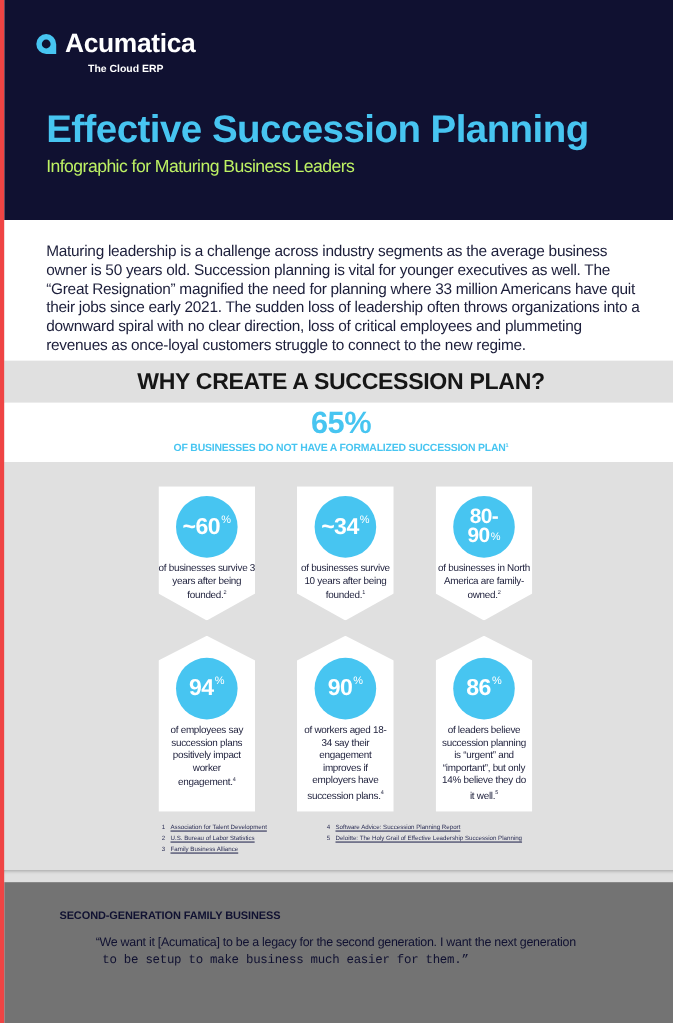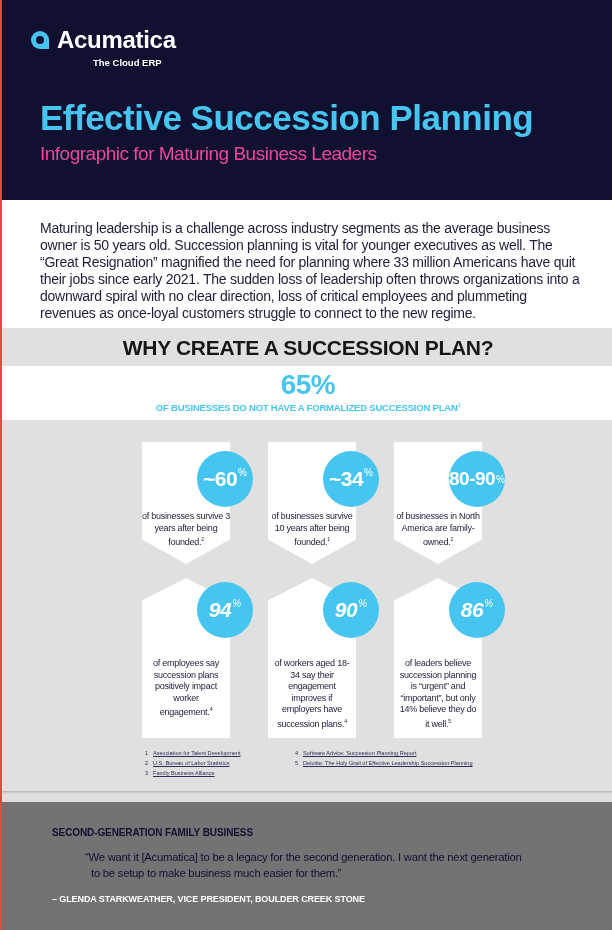--- a/index.html
+++ b/index.html
@@ -1,29 +1,29 @@
 <!DOCTYPE html>
 <html><head>
 <meta charset="utf-8">
 <style>
   * { box-sizing: border-box; margin: 0; padding: 0; }
   html, body { width: 612px; height: 930px; overflow: hidden; background: #e0e0e0; }
   body { font-family: "Liberation Sans", "DejaVu Sans", sans-serif; position: relative; }
 
-  .page { position: absolute; left: 0; top: 0; width: 612px; height: 930px; background: #e0e0e0; border-left: 2px solid #ef4444; }
+  .page { position: absolute; left: 0; top: 0; width: 612px; height: 930px; background: #e0e0e0; border-left: 4px solid #ef4444; }
 
   
   .hero { position: absolute; left: 0; top: 0; width: 612px; height: 200px; background: #101131; }
   .logo { position: absolute; left: 28px; top: 28px; display: flex; align-items: center; }
   .logo-mark { width: 20px; height: 20px; position: relative; }
   .logo-mark svg { display: block; }
   .logo-word { color: #ffffff; font-size: 24px; font-weight: 700; margin-left: 7px; letter-spacing: -0.3px; line-height: 24px; }
-  .logo-tag { position: absolute; left: 91px; top: 57px; color: #ffffff; font-size: 9.5px; font-weight: 700; }
+  .logo-tag { position: absolute; left: 76px; top: 57px; color: #ffffff; font-size: 9.5px; font-weight: 700; }
   .hero-title { position: absolute; left: 38px; top: 98px; color: #47c5f1; font-size: 35px; font-weight: 700; letter-spacing: -0.5px; white-space: nowrap; }
-  .hero-sub { position: absolute; left: 38px; top: 143px; color: #ec4899; font-size: 19px; font-weight: 400; letter-spacing: -0.5px; white-space: nowrap; }
+  .hero-sub { position: absolute; left: 38px; top: 143px; color: #bef264; font-size: 16px; font-weight: 400; letter-spacing: -0.5px; white-space: nowrap; }
 
   
   .intro { position: absolute; left: 0; top: 200px; width: 612px; height: 128px; background: #ffffff; }
   .intro p { position: absolute; left: 38px; top: 20px; width: 540px; color: #1c1e3a; font-size: 14px; line-height: 17px; letter-spacing: -0.25px; }
 
   
   .why-band { position: absolute; left: 0; top: 328px; width: 612px; height: 38px; background: #e0e0e0; }
   .why-band h2 { text-align: center; color: #161616; font-size: 21px; font-weight: 700; line-height: 40px; letter-spacing: -0.3px; }
 
   .stat-band { position: absolute; left: 0; top: 366px; width: 612px; height: 54px; background: #ffffff; text-align: center; }
@@ -32,52 +32,52 @@
   .stat-caption sup { font-size: 5px; vertical-align: super; }
 
   
   .cards { position: absolute; left: 0; top: 420px; width: 612px; height: 371px; background: #e0e0e0; }
   .card { position: absolute; width: 88px; }
   .card-top .card-shape { position: absolute; left: 0; top: 0; width: 88px; height: 122px; background: #ffffff;
     clip-path: polygon(0 0, 100% 0, 100% 80%, 50% 100%, 0 80%); }
   .card-bottom .card-shape { position: absolute; left: 0; top: 0; width: 88px; height: 160px; background: #ffffff;
     clip-path: polygon(50% 0, 100% 14%, 100% 100%, 0 100%, 0 14%); }
   .circle { position: absolute; left: 16px; width: 56px; height: 56px; border-radius: 50%; background: #47c5f1;
-    color: #ffffff; display: flex; align-items: center; justify-content: center; font-weight: 700; margin-left: 39px; }
+    color: #ffffff; display: flex; align-items: center; justify-content: center; font-weight: 700; }
   .circle .num { font-size: 21px; letter-spacing: -0.5px; }
   .circle .pct { font-size: 10px; font-weight: 400; align-self: flex-start; margin-top: 16px; margin-left: 1px; }
-  .circle.two-line { flex-direction: row; line-height: 18px; }
+  .circle.two-line { flex-direction: column; line-height: 18px; }
   .circle.two-line .num { font-size: 19px; }
   .circle.two-line .row2 { display: flex; }
   .circle.two-line .row2 .pct { margin-top: 1px; }
   .card-text { position: absolute; left: -2px; width: 92px; text-align: center; color: #1c1e3a; font-size: 9px; line-height: 11.5px; letter-spacing: -0.25px; }
   .card-text sup { font-size: 5px; }
 
   .card-top .circle { top: 9px; }
   .card-top .card-text { top: 69px; }
-  .card-bottom .circle { top: 4px; font-style: italic; }
+  .card-bottom .circle { top: 20px; }
   .card-bottom .card-text { top: 80px; }
 
   
   .footnotes { position: absolute; left: 143px; top: 748px; width: 420px; font-size: 5.6px; color: #2b2e55; line-height: 10px; }
   .fn-col { position: absolute; top: 0; }
   .fn-col.c1 { left: 0; }
   .fn-col.c2 { left: 150px; }
   .fn-item { white-space: nowrap; }
   .fn-item .fn-n { display: inline-block; width: 8px; }
   .fn-item a { color: #2b2e55; text-decoration: underline; }
 
   
   .sep { position: absolute; left: 0; top: 791px; width: 612px; height: 11px; background: #e0e0e0; box-shadow: inset 0 3px 3px -2px rgba(0,0,0,0.25); }
 
   
   .quote-band { position: absolute; left: 0; top: 802px; width: 612px; height: 128px; background: #737373; }
   .quote-title { position: absolute; left: 50px; top: 25px; color: #101131; font-size: 10px; font-weight: 700; letter-spacing: -0.1px; }
   .quote-text { position: absolute; left: 50px; top: 47px; width: 480px; color: #101131; font-size: 11.3px; line-height: 16px; letter-spacing: -0.25px; margin-left: 33px; }
-  .quote-text .l2 { padding-left: 6px; display: block; }
+  .quote-text .l2 { padding-left: 6px; display: block; font-family: Liberation Mono, monospace; }
   .quote-author { position: absolute; left: 50px; top: 92px; color: #ffffff; font-size: 9px; font-weight: 700; letter-spacing: -0.1px; }
   .learn-btn { position: absolute; left: 484px; top: 85px; width: 90px; height: 26px; background: #101131; border: 2px solid #ffffff;
     color: #ffffff; font-size: 9px; font-weight: 700; display: flex; align-items: center; justify-content: center; letter-spacing: -0.1px; cursor: pointer; }
 </style>
 </head>
 <body>
 
 <div class="page">
 
   <section class="hero">
@@ -182,16 +182,15 @@
   </div>
 
   <div class="sep"></div>
 
   <section class="quote-band">
     <div class="quote-title">SECOND-GENERATION FAMILY BUSINESS</div>
     <div class="quote-text">
       <span>“We want it [Acumatica] to be a legacy for the second generation. I want the next generation</span>
       <span class="l2">to be setup to make business much easier for them.”</span>
     </div>
-    <div class="quote-author">– GLENDA STARKWEATHER, VICE PRESIDENT, BOULDER CREEK STONE</div>
   </section>
 
 </div>
 
 </body></html>

